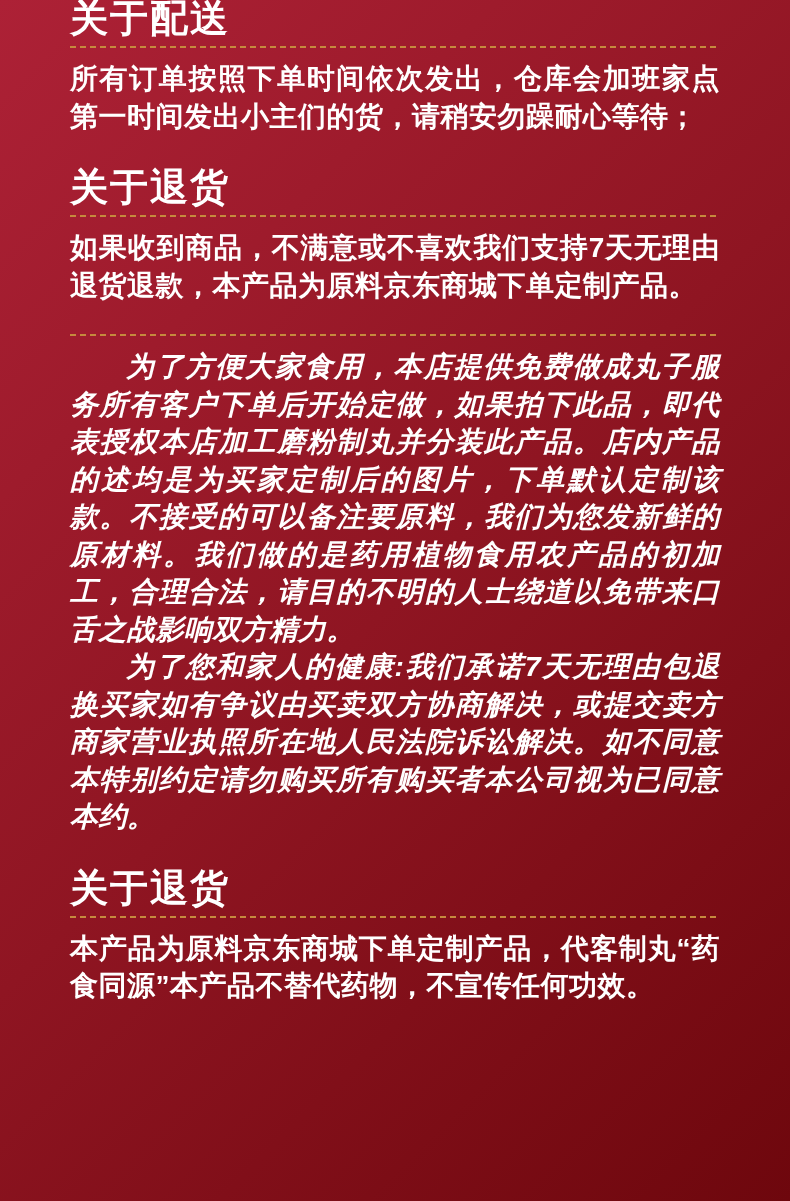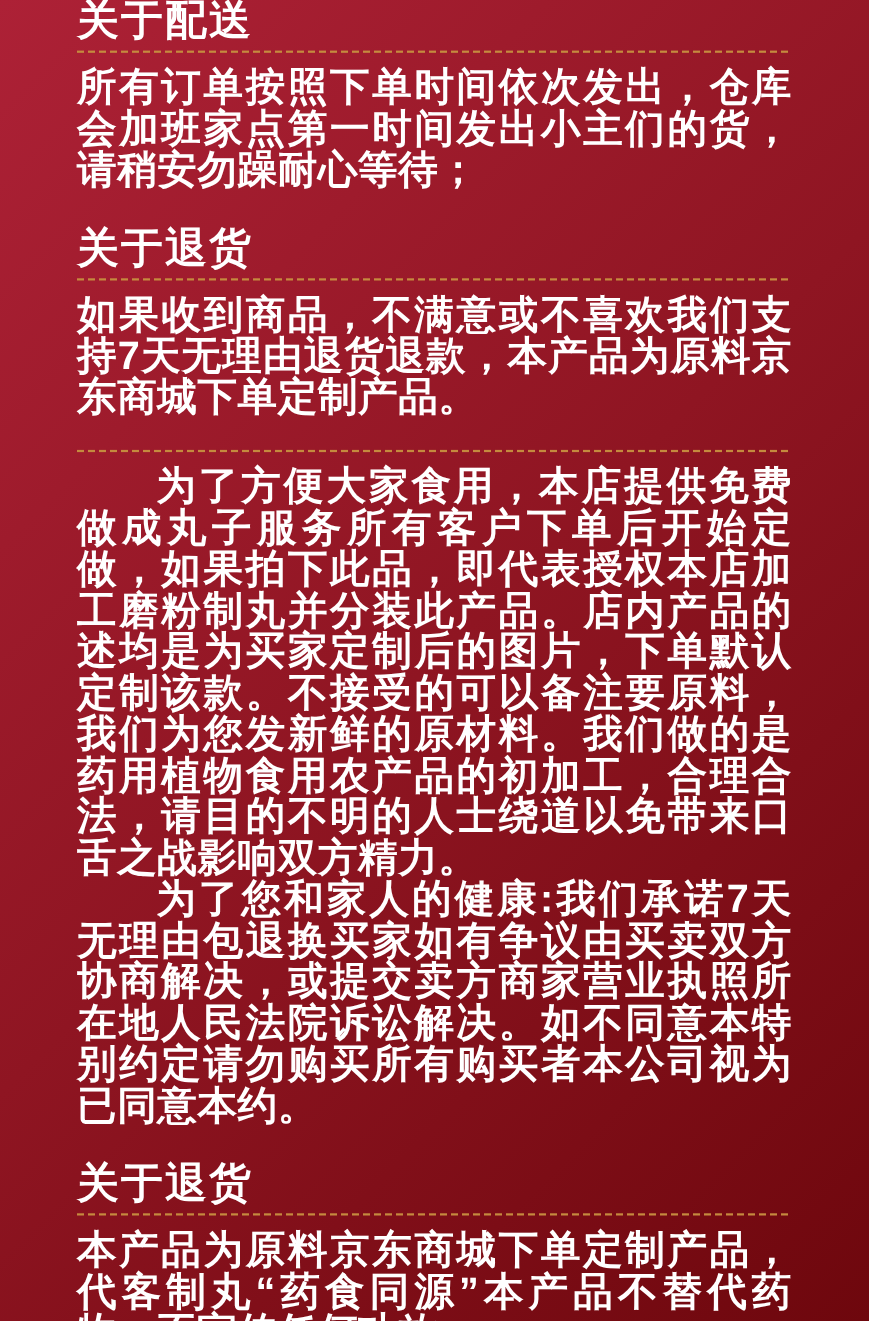--- a/index.html
+++ b/index.html
@@ -31,28 +31,28 @@
   }
   .section:first-child .section-title { margin-top: -4px; }
   .divider {
     margin-top: 6px;
     height: 2px;
     background: repeating-linear-gradient(to right, #c58a3e 0px, #c58a3e 6px, transparent 6px, transparent 10px);
   }
   .body-text {
     margin: 12px 0 0 0;
     color: #ffffff;
-    font-size: 36px;
+    font-size: 28px;
     line-height: 37.5px;
     font-weight: bold;
     text-align: justify;
     letter-spacing: 0.5px;
   }
   .body-text + .body-text { margin-top: 0; }
-  .indent { text-indent: 2em; }
+  .indent { text-indent: 2em; font-style: italic; }
 </style>
 </head>
 <body>
 
 <div class="content">
 
   <div class="section">
     <h2 class="section-title">关于配送</h2>
     <div class="divider"></div>
     <p class="body-text">所有订单按照下单时间依次发出，仓库会加班家点第一时间发出小主们的货，请稍安勿躁耐心等待；</p>

